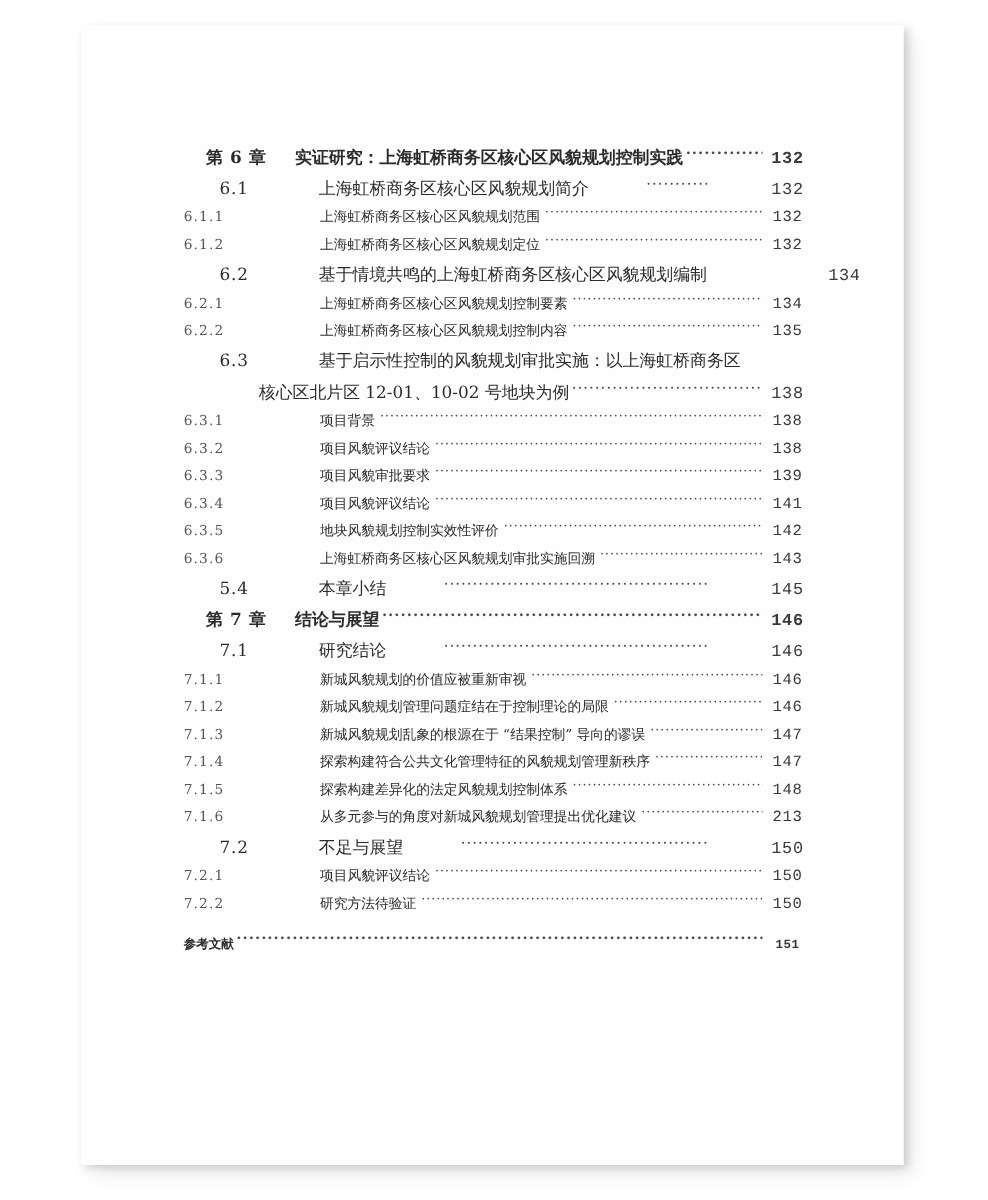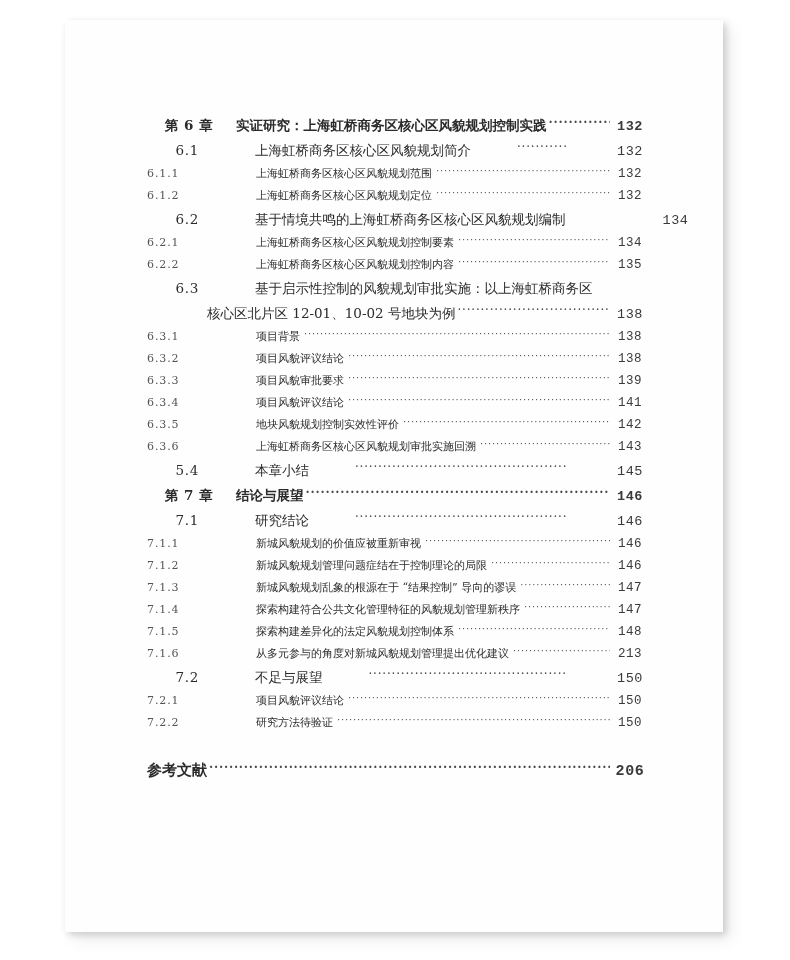--- a/index.html
+++ b/index.html
@@ -123,23 +123,23 @@
     letter-spacing: 0.08em;
   }
   .lvl3 .label { margin-left: 13px; color: #2b2b2b; }
   .lvl3 .leader { margin: 0 3px 0 4px; }
   .lvl3 .leader::before { font-size: 10px; bottom: 0.12em; }
   .lvl3 .pageno { font-size: 12.5px; }
 
   
   .refs {
     font-weight: bold;
-    font-size: 15px;
+    font-size: 10px;
     height: 25px;
-    margin-top: 23px;
+    margin-top: 11px;
   }
   .refs .num { width: 0px; }
   .refs .label { margin-left: 0px; }
   .refs .pageno { font-weight: bold; }
 </style>
 </head>
 <body>
 
 <div class="page-backdrop"></div>
 
@@ -304,16 +304,16 @@
       <div class="toc-row lvl3">
         <span class="num">7.2.2</span>
         <span class="label">研究方法待验证</span>
         <span class="leader"></span>
         <span class="pageno">150</span>
       </div>
       <div class="toc-row refs">
         <span class="num"></span>
         <span class="label">参考文献</span>
         <span class="leader"></span>
-        <span class="pageno">206</span>
+        <span class="pageno">151</span>
       </div>
     </div>
 </div>
 
 </body></html>

